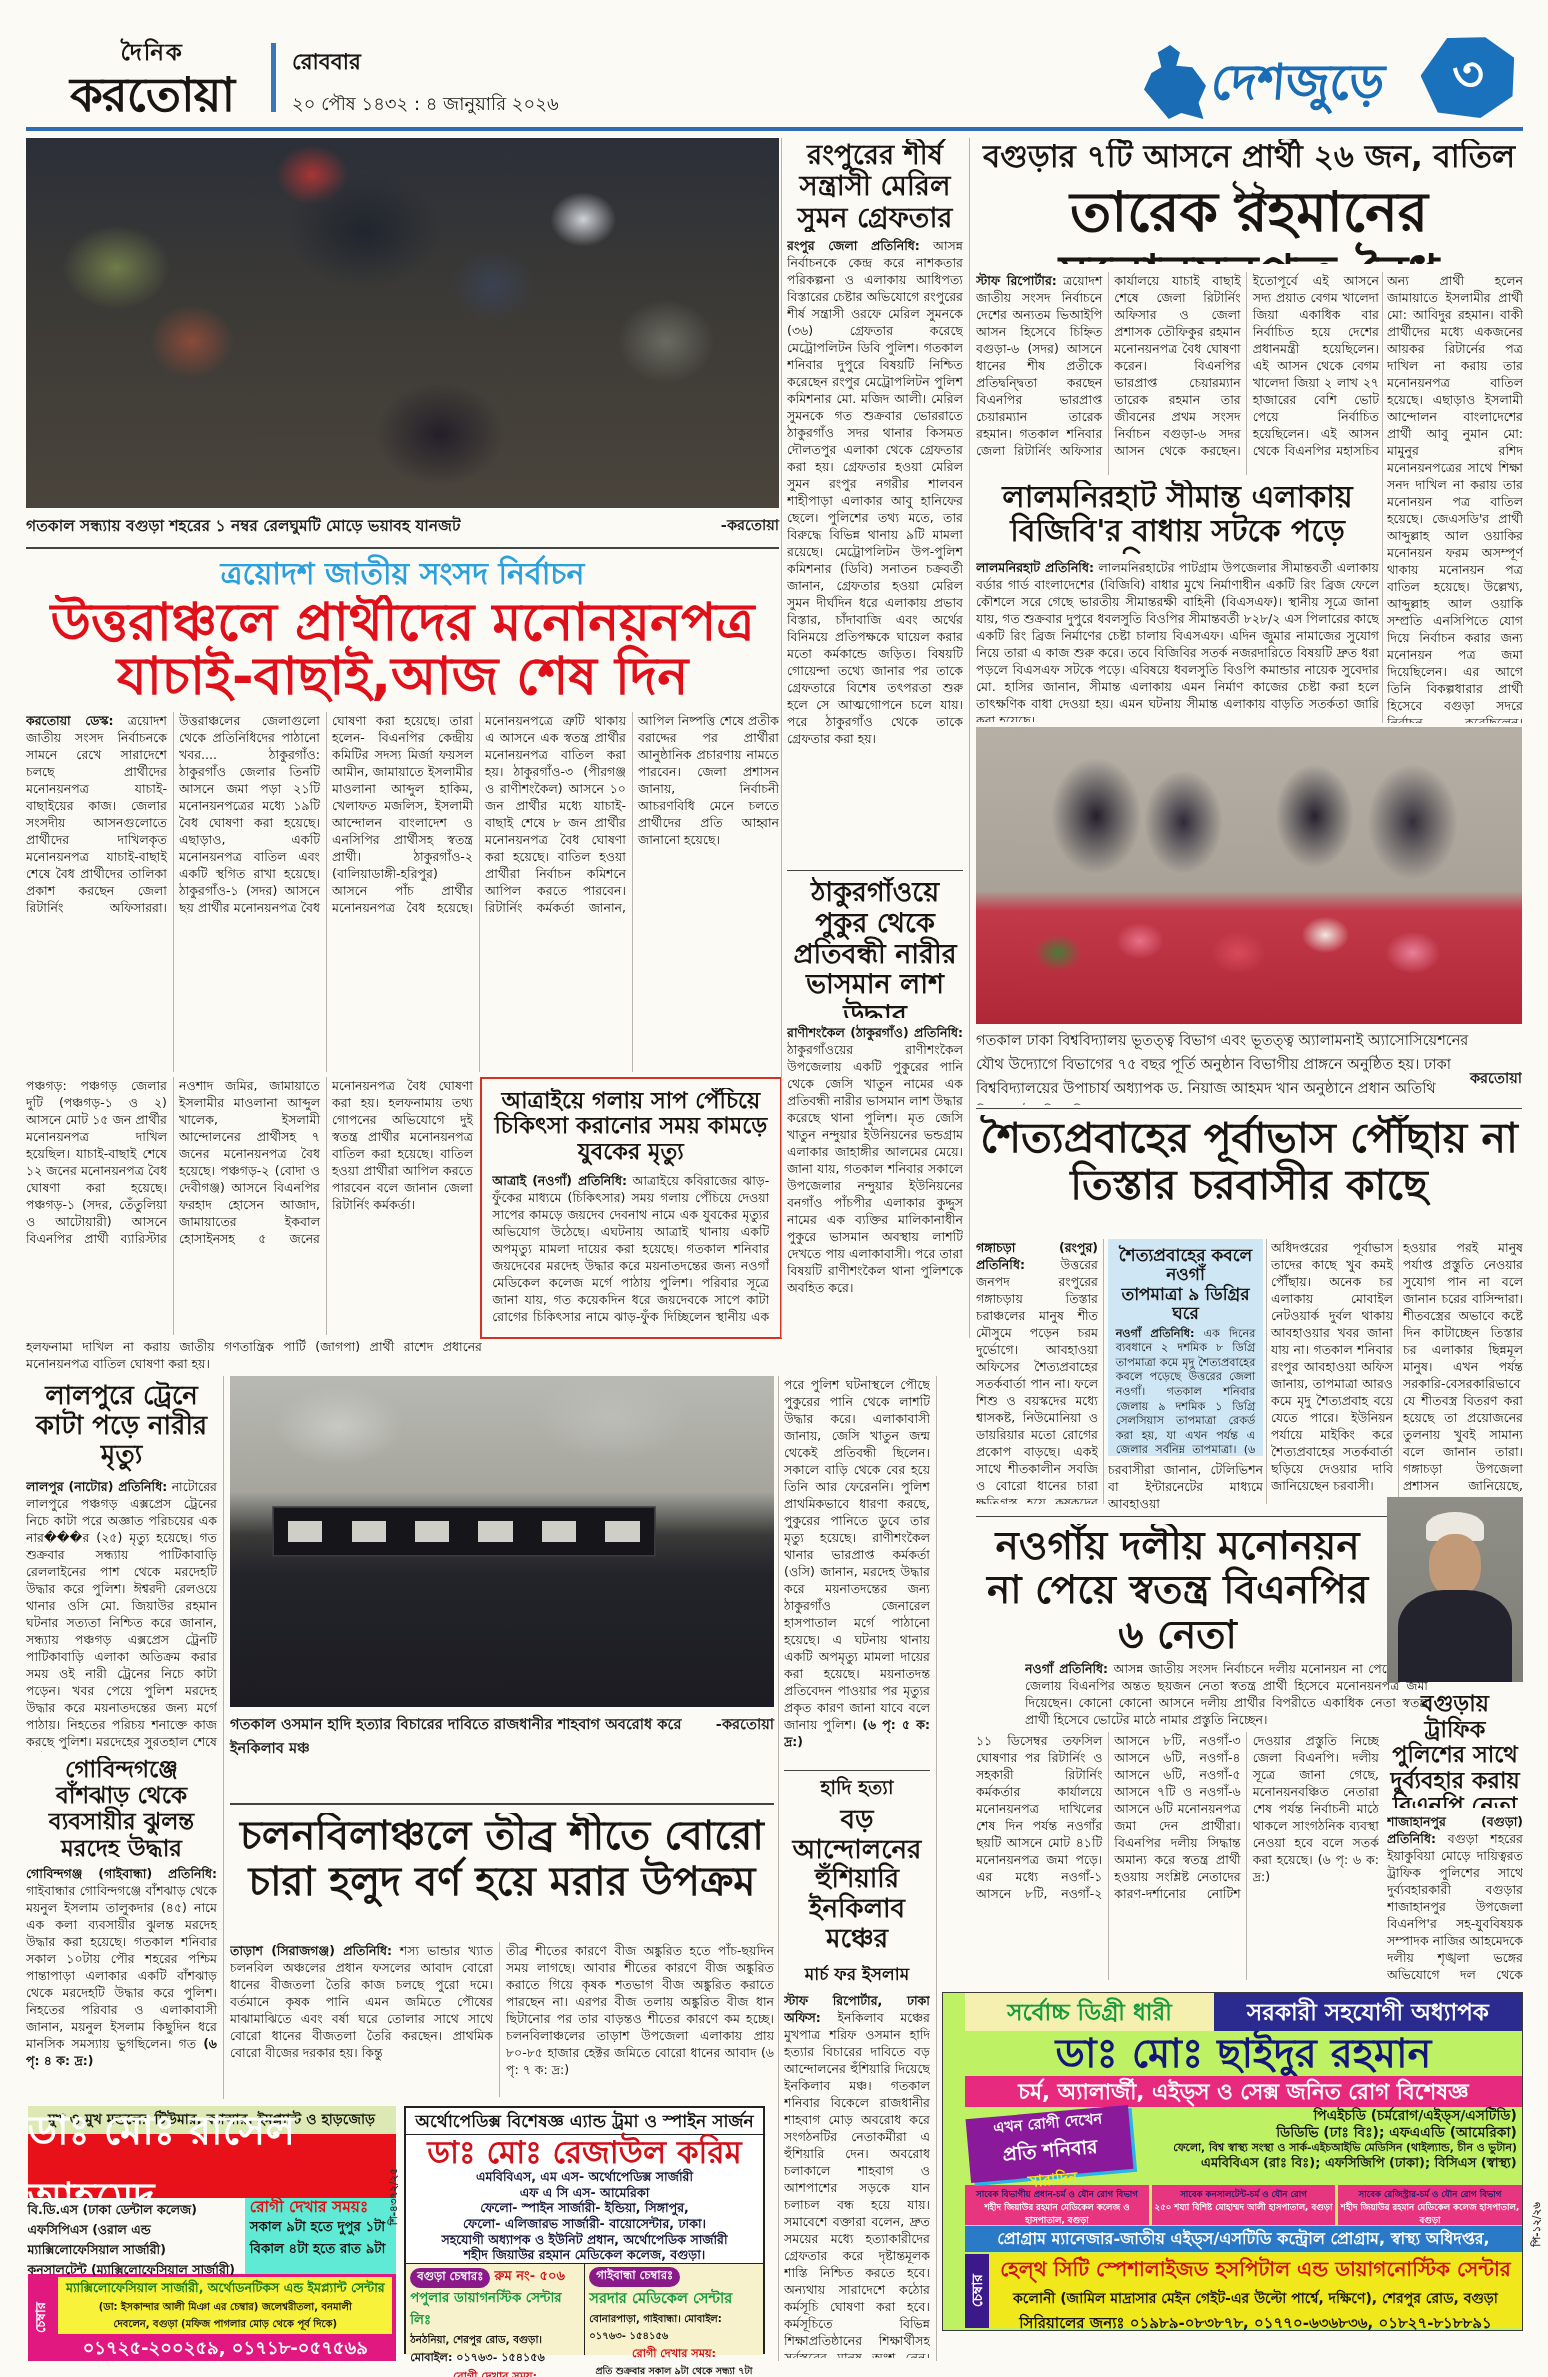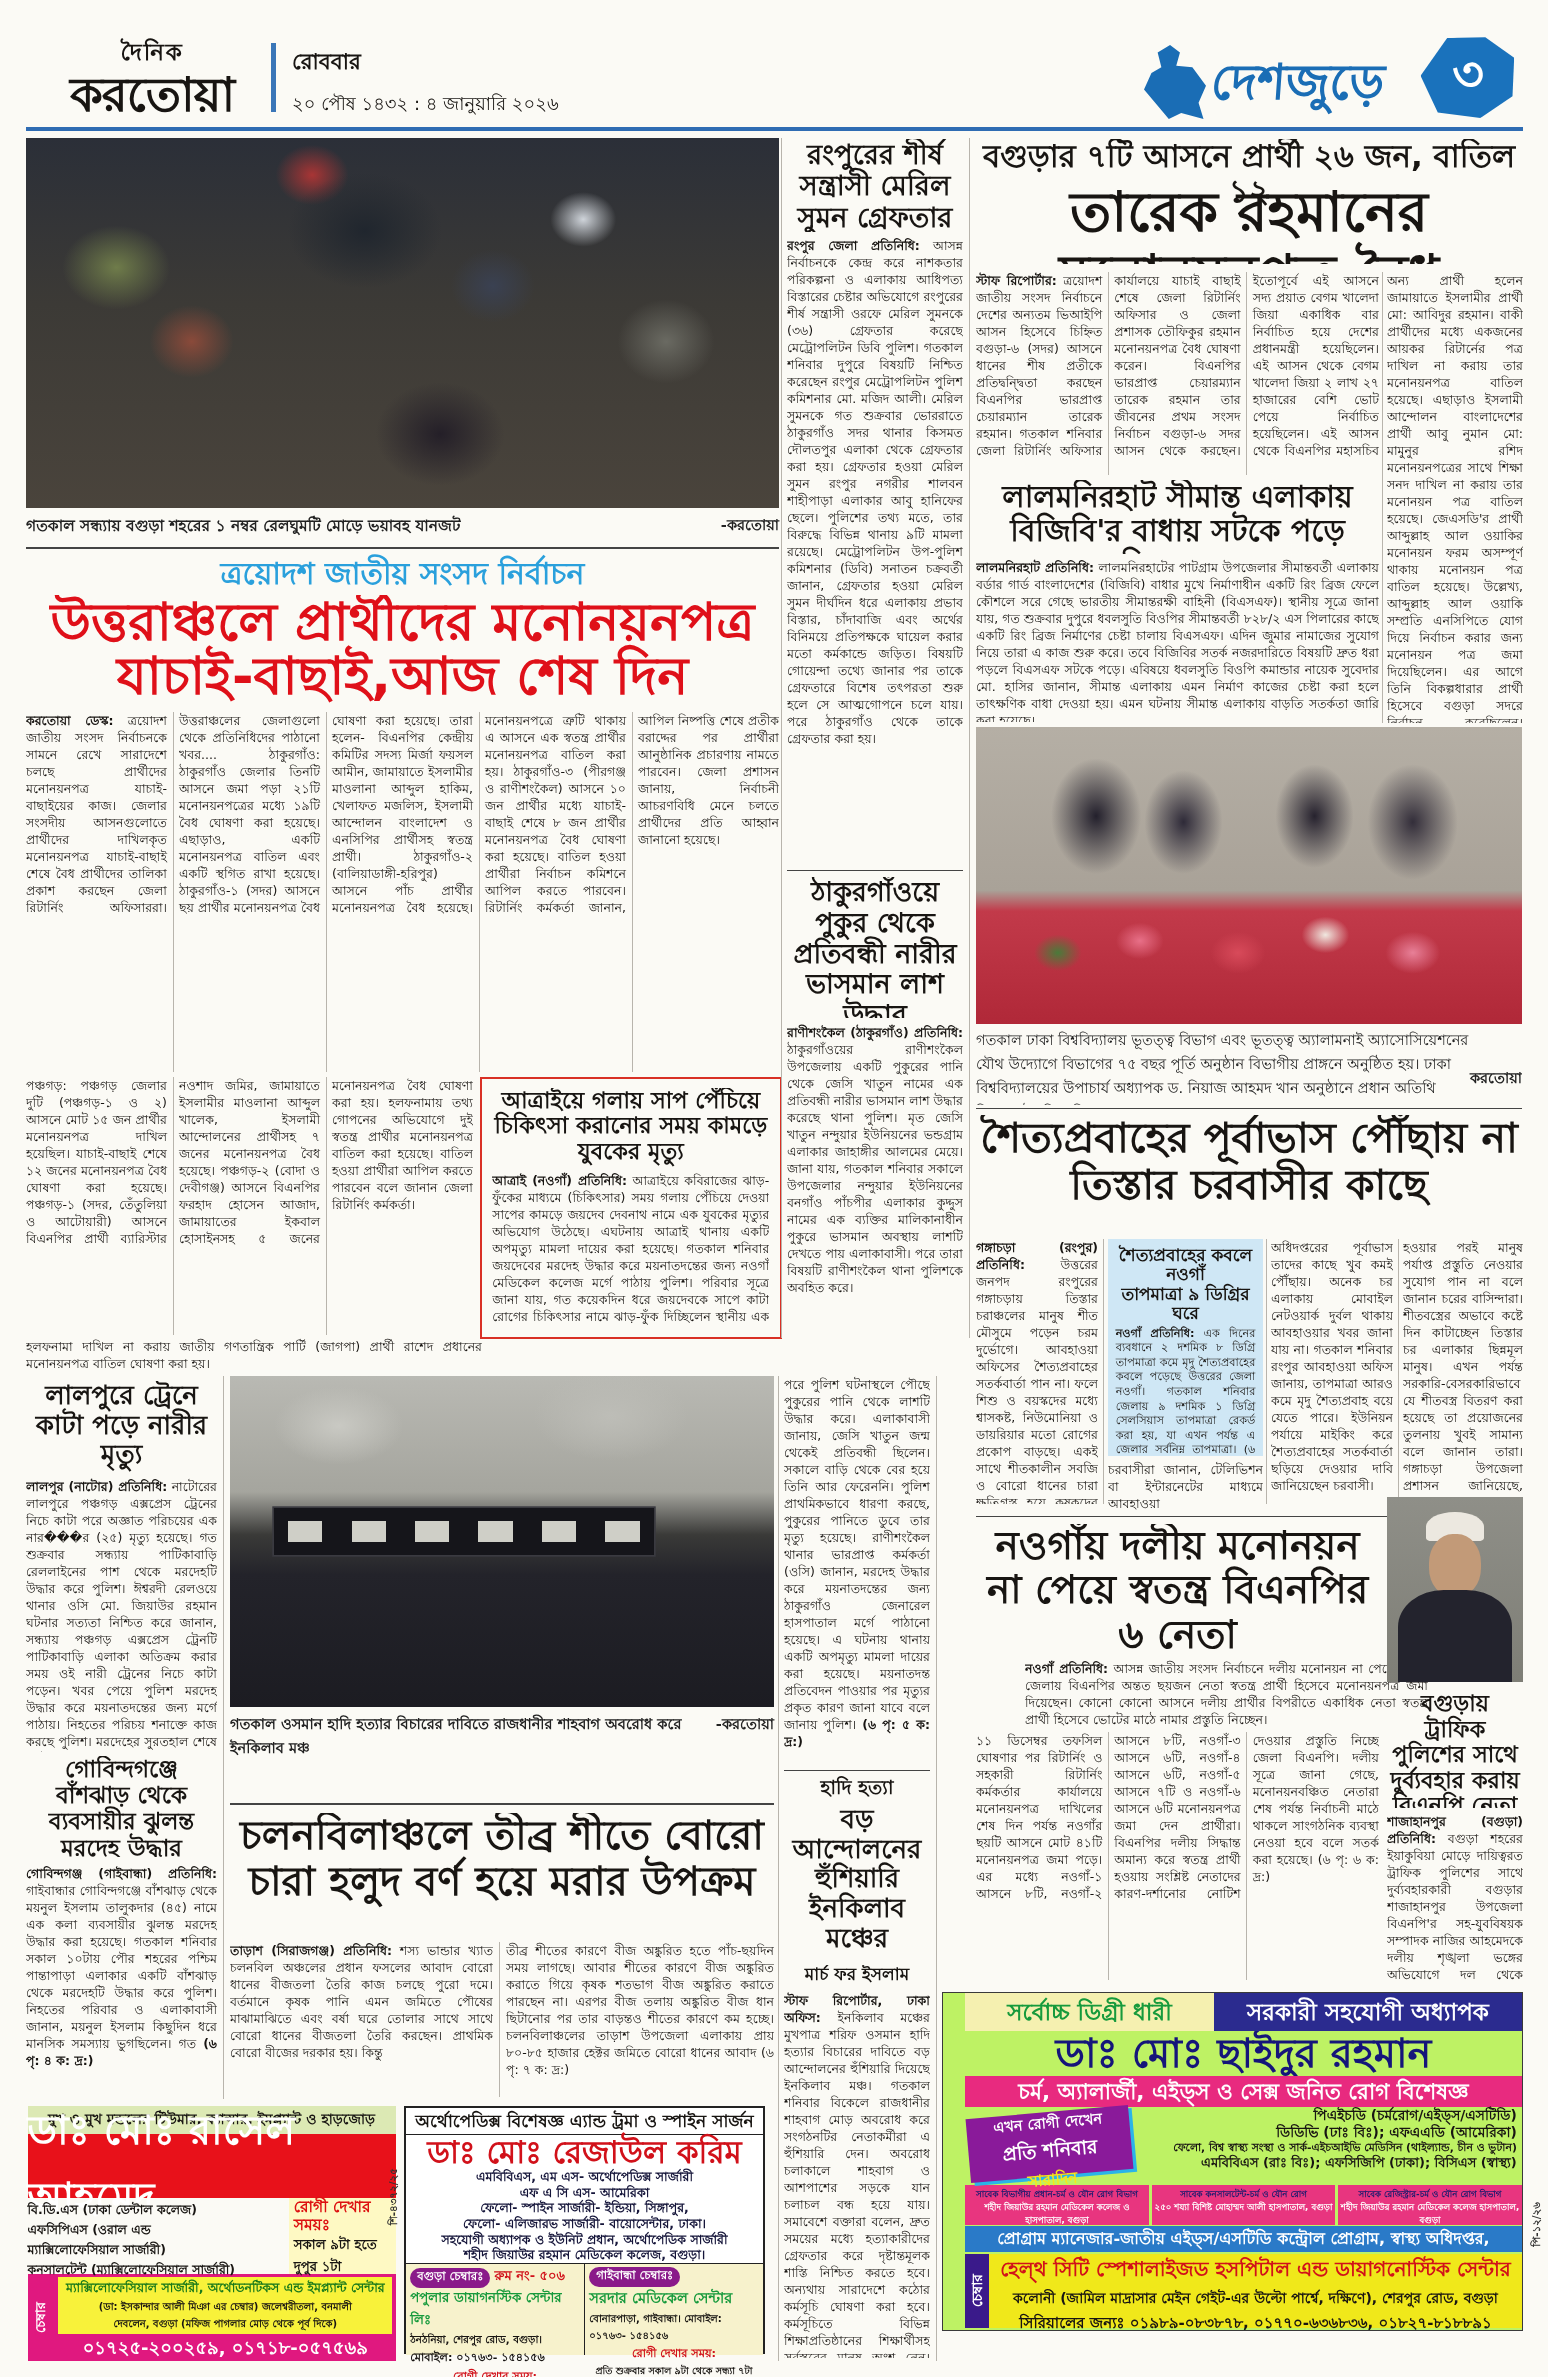--- a/index.html
+++ b/index.html
@@ -67,21 +67,21 @@
   .red-h{color:#df1019;}
   .blue-k{color:#2aa0dc;}
   
   #snake-box{border:2.6px solid #d93025;padding:8.6px 10.3px;}
   
   #tista-box{background:#cfe7f5;padding:6.9px 7.7px;}
   
   .ad{box-sizing:border-box;}
   #ad1-top{background:#dce9b4;font-weight:bold;font-size:14px;}
   #ad1-name{background:#e8111a;color:#fff;font-weight:900;font-size:40px;display:flex;align-items:center;justify-content:center;}
-  #ad1-time{background:#fef9c3;margin-left:44px;}
+  #ad1-time{background:#5eead4;}
   #ad1-bottom{background:#e0187f;}
   #ad1-bottom-inner{background:#f8f23a;}
   .magenta-txt{color:#e0187f;}
   .vert{writing-mode:vertical-rl;transform:rotate(180deg);}
   #ad2{border:2.6px solid #222;background:#fff;}
   #ad2 .chambers{background:#f7f2cc;}
   .pill{background:#8a1a8a;color:#fff;border-radius:10.3px;padding:0.9px 6.9px;font-weight:bold;font-size:11.6px;display:inline-block;}
   #ad3{border:1.7px solid #3a3a3a;background:#bef264;padding-left:22px;}
   #ad3-r1a{background:#f5f0b0;color:#169a3c;font-weight:900;}
   #ad3-r1b{background:#2b2b8f;color:#fff;font-weight:900;}

